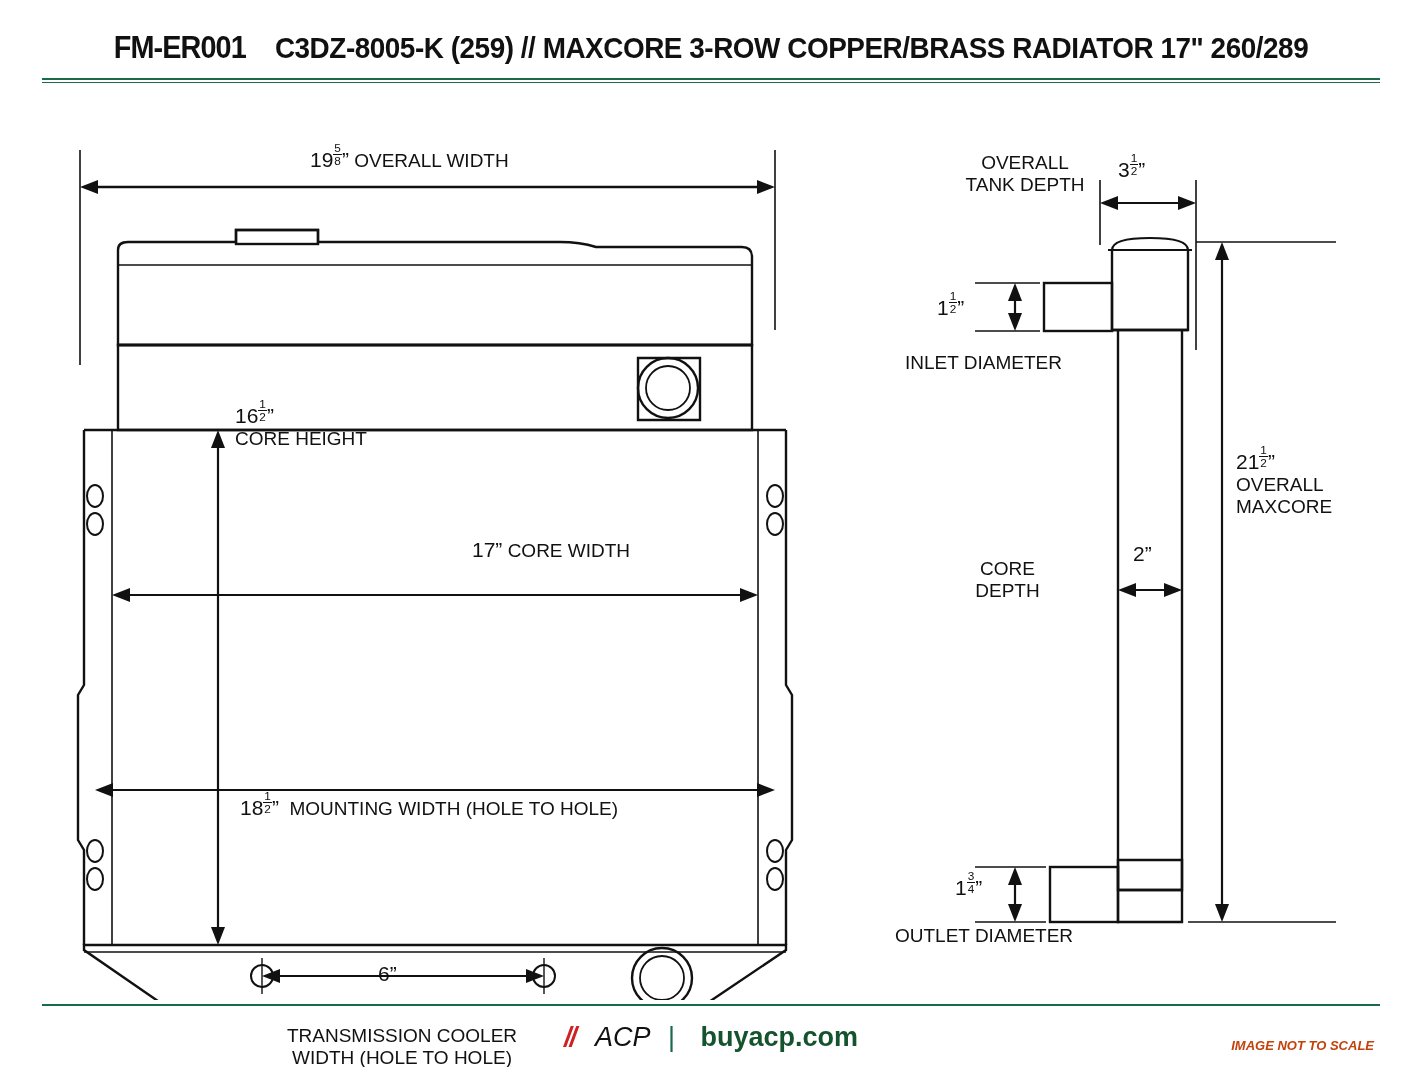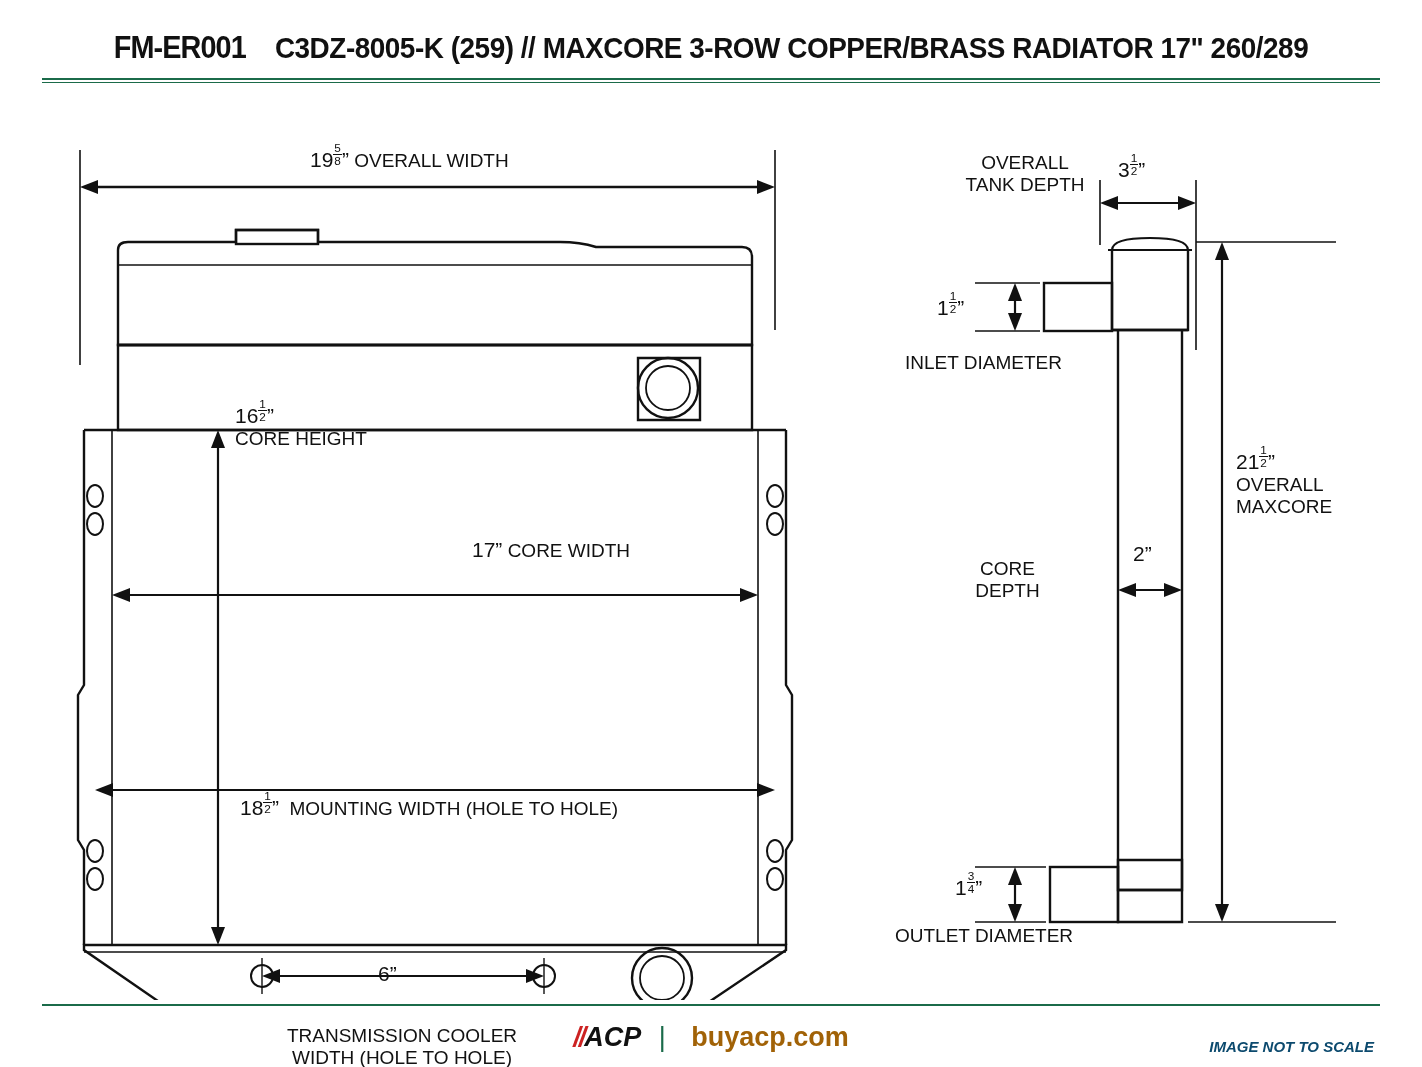--- a/index.html
+++ b/index.html
@@ -28,26 +28,26 @@
   
   #footer-rule{
     position:absolute;left:42px;top:1004px;width:1338px;height:0;
     border-top:2px solid #1b6b4a;
   }
   #footer-brand{
     position:absolute;left:0;top:1022px;width:1422px;text-align:center;
     font-size:27px;font-weight:bold;color:#111;white-space:nowrap;
   }
   #footer-brand .slashes{color:#cc2222;font-style:italic;letter-spacing:-2px;}
-  #footer-brand .acp{color:#111;font-style:italic;font-weight:bold;}
+  #footer-brand .acp{color:#111;font-style:italic;font-weight:normal;padding-left:20px;}
   #footer-brand .sep{color:#1b6b4a;font-weight:normal;margin:0 10px;}
-  #footer-brand .site{font-weight:bold;color:#a16207;margin-left:8px;}
+  #footer-brand .site{font-weight:bold;color:#14532d;margin-left:8px;}
   #footer-note{
     position:absolute;right:48px;top:1038px;
-    font-size:15px;font-style:italic;font-weight:bold;color:#0c4a6e;
+    font-size:13px;font-style:italic;font-weight:bold;color:#c2410c;
   }
   
   #drawing{position:absolute;left:0;top:90px;width:1422px;height:910px;}
   svg{display:block;}
   .lbl{
     position:absolute;font-family:"Liberation Sans", sans-serif;
     font-size:19px;color:#111;line-height:1.15;white-space:nowrap;
   }
   .lbl .dim{font-weight:normal;font-size:21px;}
   .frac{display:inline-block;font-size:0.62em;vertical-align:0.15em;line-height:1;text-align:center;}

